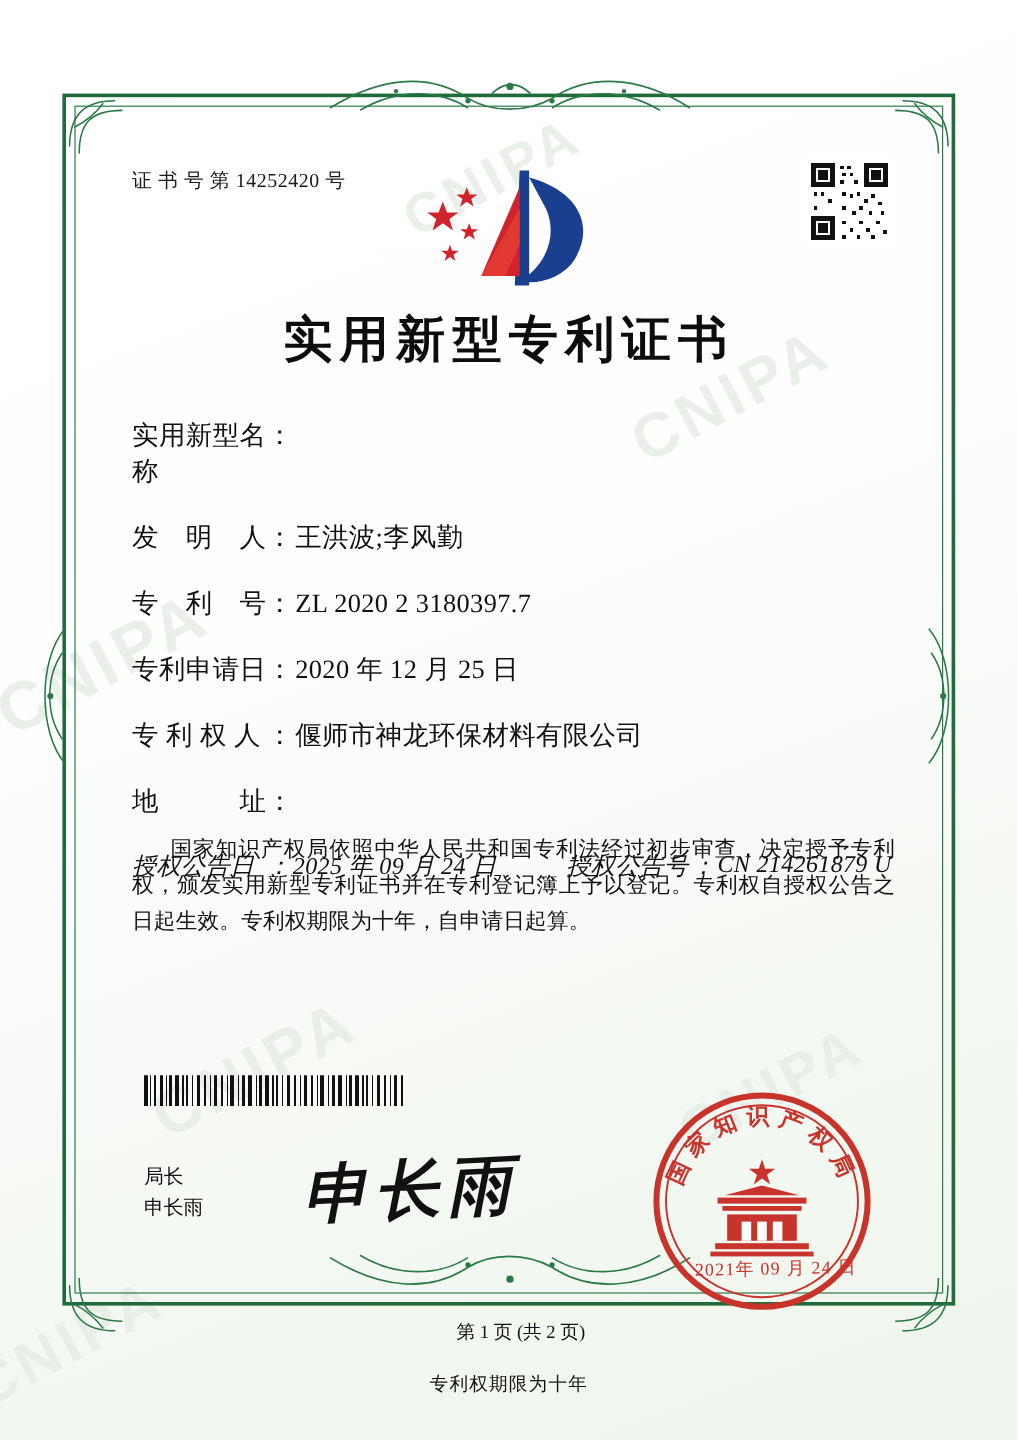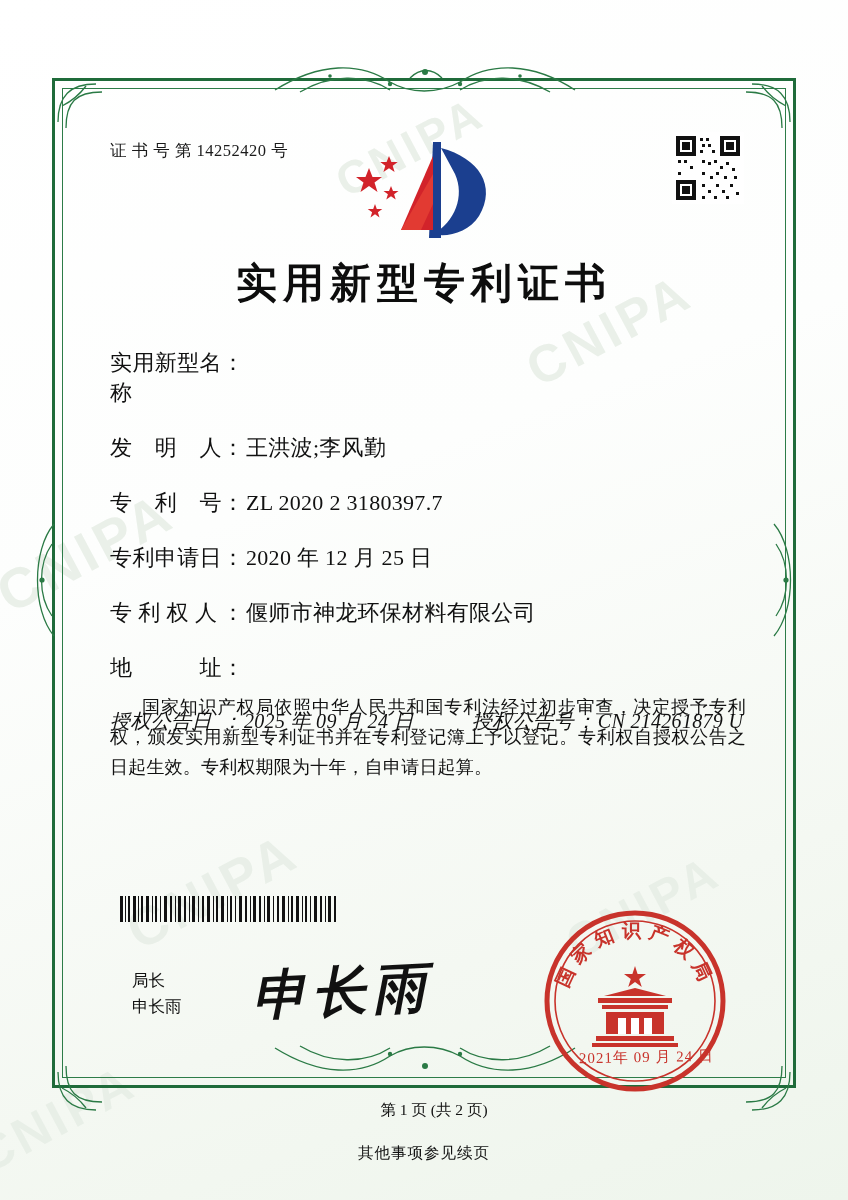--- a/index.html
+++ b/index.html
@@ -183,21 +183,21 @@
   .barcode {
     position: absolute;
     left: 58px;
     top: 808px;
     width: 218px;
     height: 26px;
   }
 
   .signature-block {
     position: absolute;
-    left: 70px;
+    left: 58px;
     top: 880px;
     font-size: 16.5px;
     line-height: 26px;
     color: #111;
   }
 
   .handwriting {
     position: absolute;
     left: 190px;
     top: 868px;
@@ -556,15 +556,15 @@
           <rect x="52" y="137" width="86" height="4"></rect>
           <polygon points="95,82 126,90 64,90"></polygon>
         </g>
       </svg>
     </div>
     <div class="seal-date">2021年 09 月 24 日</div>
 
   </div>
 
   <div class="page-num">第 1 页 (共 2 页)</div>
-  <div class="footer-note">其他事项参见续页</div>
+  <div class="footer-note">专利权期限为十年</div>
 
 </div>
 
 </body></html>

